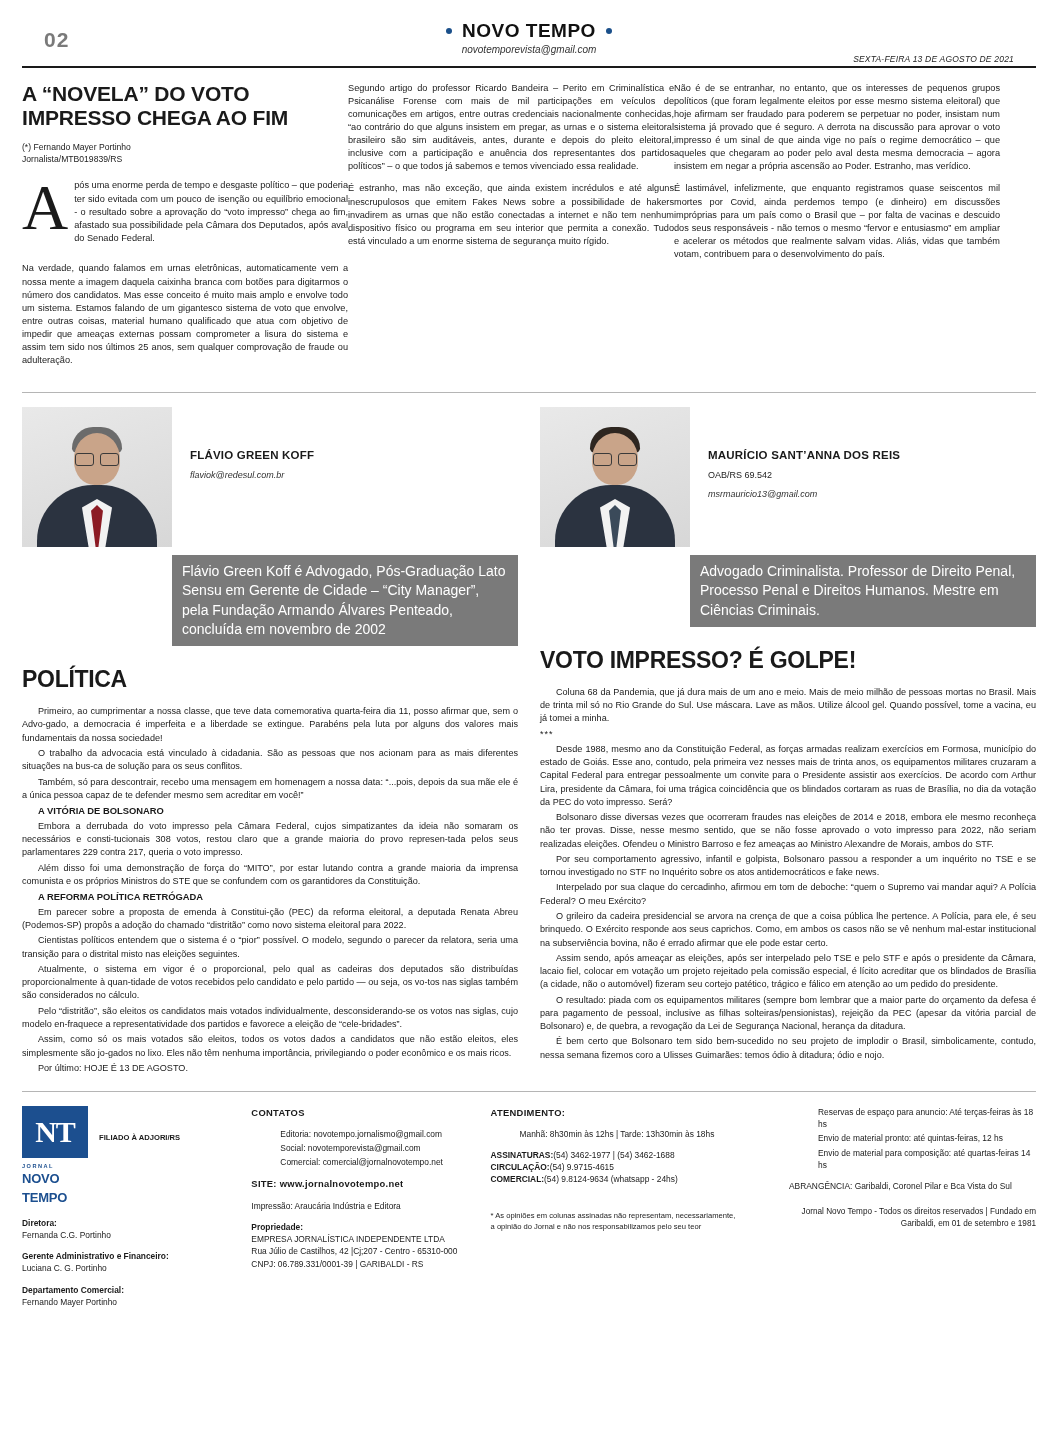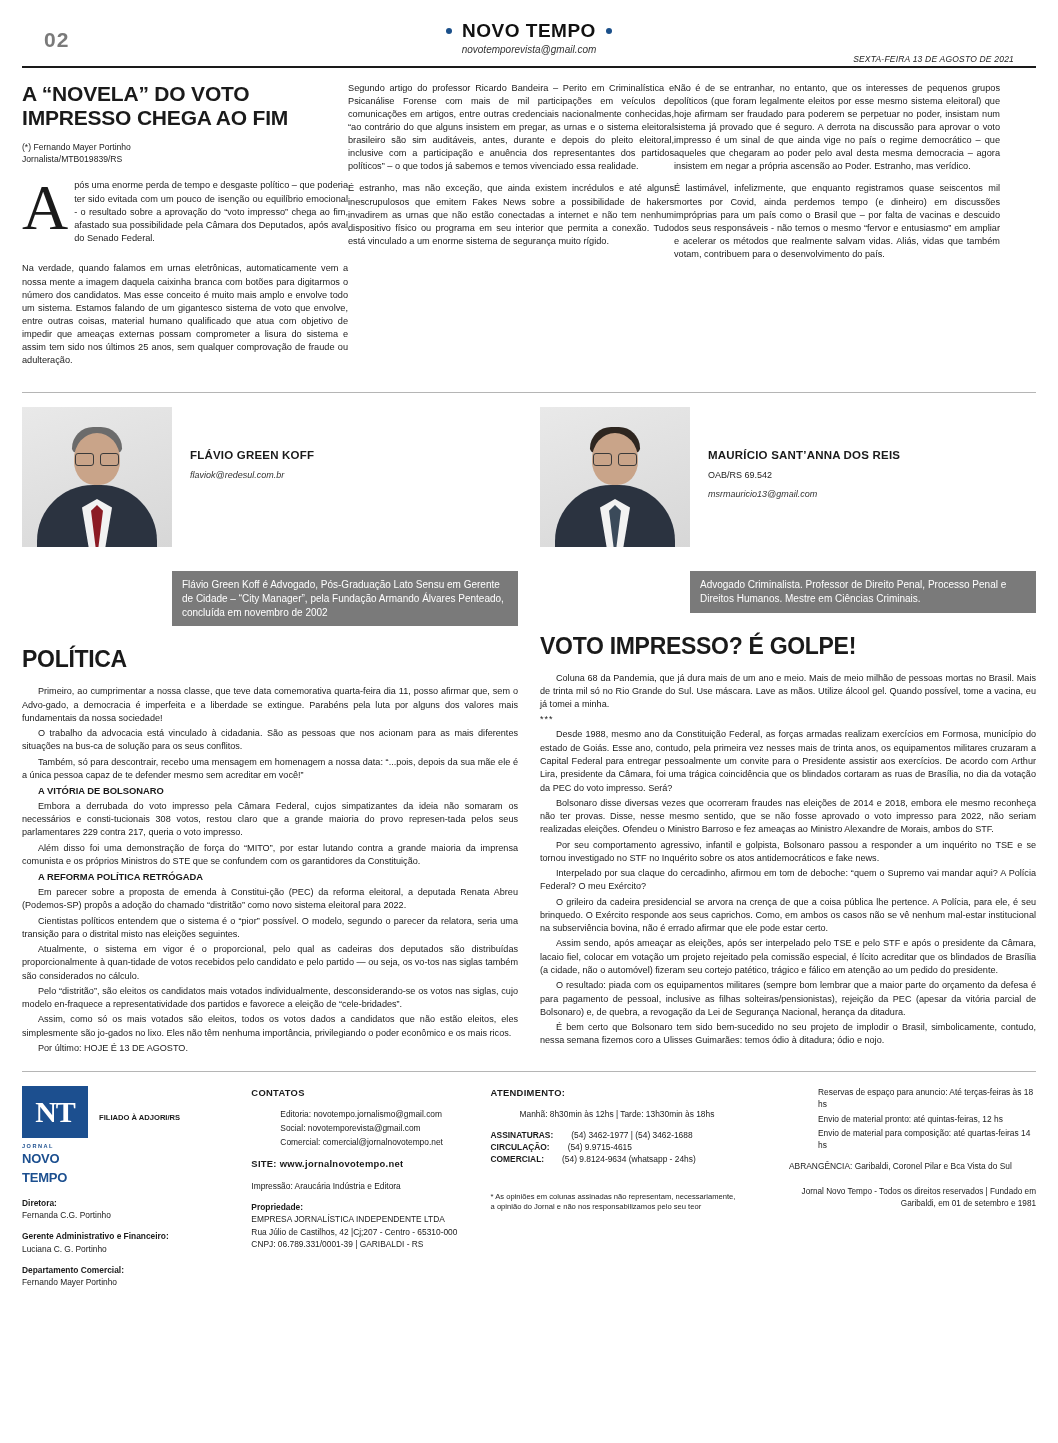--- a/index.html
+++ b/index.html
@@ -65,22 +65,22 @@
     content:""; position:absolute; top:0; width:17px; height:11px; border:1.4px solid #3a3a3a; border-radius:3px;
   }
   .photo-glasses::before { left:0; }
   .photo-glasses::after { right:0; }
 
   .author-meta { flex: 1; padding: 42px 0 0 18px; }
   .author-name { font-size: 11.5px; font-weight: bold; letter-spacing: 0.2px; }
   .author-contact { font-size: 9px; font-style: italic; color: #333; margin-top: 9px; }
   .author-reg { font-size: 9px; color: #222; margin-top: 9px; }
   .author-bio {
-    background: #7a7a7a; color: #fff; font-size: 10px; line-height: 1.38;
-    padding: 7px 10px; margin-top: 24px;
+    background: #7a7a7a; color: #fff; font-size: 14px; line-height: 1.38;
+    padding: 7px 10px; margin-top: 8px;
   }
   .author-bio.offset { margin-left: 150px; }
   .feature-title { font-size: 23px; font-weight: bold; margin: 20px 0 12px 0; letter-spacing: -0.3px; }
   .feature-body { font-size: 9.1px; line-height: 1.46; text-align: justify; }
   .feature-body p { margin: 0 0 2px 0; text-indent: 16px; }
   .feature-body p.noindent { text-indent: 0; }
   .sub-head { font-size: 9.4px; font-weight: bold; margin: 10px 0 3px 0; text-indent: 0; }
   .stars { text-align: left; font-size: 9px; letter-spacing: 1px; margin: 2px 0 2px 0; }
 
   
@@ -96,21 +96,21 @@
   .logo-caption { font-size: 5.6px; letter-spacing: 1.5px; color:#1c4f8f; margin-top: 4px; font-weight:bold; }
   .logo-name { font-size: 13px; font-weight: bold; color: #1c4f8f; letter-spacing: -0.2px; }
   .logo-filiado { font-size: 7.6px; font-weight: bold; margin-top: 26px; }
   .foot-h { font-weight: bold; margin-top: 9px; }
   .fcol-contatos { width: 230px; }
   .fcol-atend { width: 290px; }
   .fcol-right { width: 250px; }
   .foot-title { font-weight: bold; font-size: 9.4px; letter-spacing: 0.3px; margin-bottom: 8px; }
   .foot-line { margin-bottom: 2px; margin-left: 29px; }
   .foot-gap { margin-top: 9px; }
-  .atend-grid { display: flex; gap: 18px; text-align: right; }
+  .atend-grid { display: flex; gap: 0; text-align: right; }
   .atend-label { font-weight: bold; }
   .foot-note { font-size: 7.6px; line-height: 1.4; color:#222; margin-top: 26px; }
   .foot-copy { font-size: 8.2px; text-align: right; margin-top: 14px; }
 </style>
 </head>
 <body>
 
 <div class="page">
 
   <div class="masthead">

